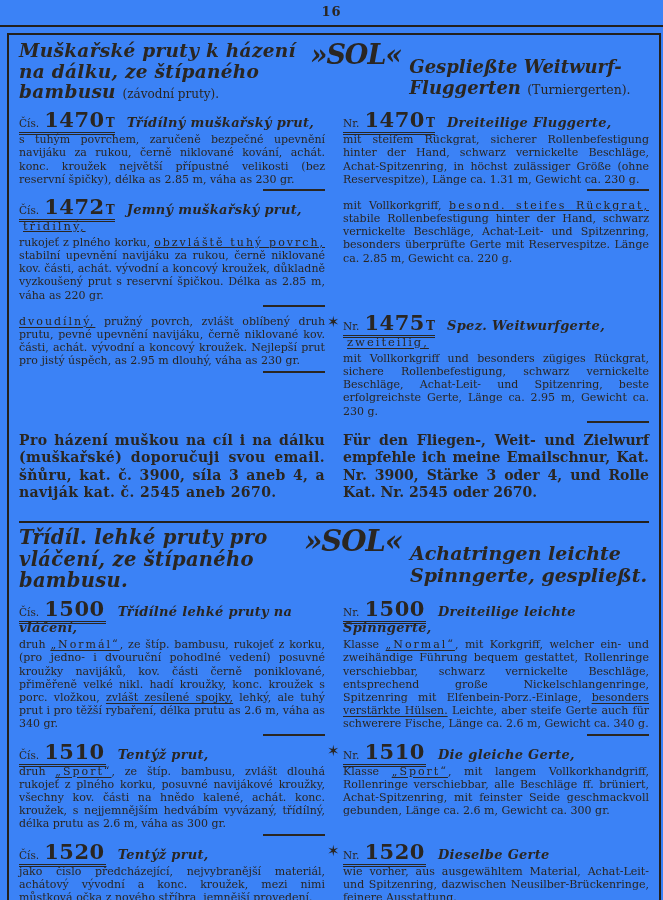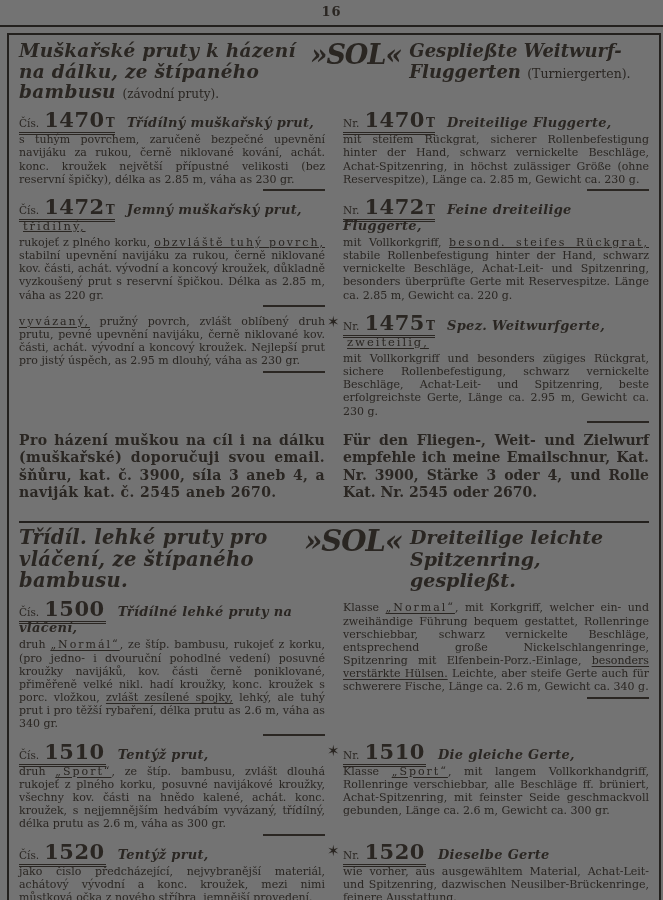--- a/index.html
+++ b/index.html
@@ -1,38 +1,38 @@
 <!DOCTYPE html>
 <html><head>
 <meta charset="utf-8">
 <style>
   html,body{margin:0;padding:0;}
   body{background:#e8e6e0;}
   .page{
     position:relative; width:663px; height:900px; overflow:hidden;
-    background:#737373;
+    background:#3b82f6;
     color:#2a2622;
     font-family:"DejaVu Serif", serif;
     box-sizing:border-box;
   }
   .pagenum{ text-align:center; font-size:13px; font-weight:700; padding-top:4px; letter-spacing:1px;}
   .toprule{ height:2px; background:#23201d; margin:6px 0 6px 0;}
   .box{
     margin:0 2px 4px 7px;
     border:2px solid #23201d;
     padding:4px 10px 2px 10px;
     box-sizing:border-box;
   }
   .section1{ border-bottom:2px solid #23201d; padding-bottom:19px; margin-bottom:4px;}
   .hdr{ display:flex; align-items:flex-start; margin:2px 0 6px 0;}
   .hdr-left{ width:45%; font-weight:700; font-style:italic; font-size:18.5px; line-height:1.12; letter-spacing:0.3px;}
   .hdr-left .small-note{ font-style:normal; font-weight:400; font-size:12px; letter-spacing:0;}
   .hdr-right{ flex:1; display:flex; align-items:flex-start; padding-left:8px;}
   .brand{ font-size:27px; font-weight:700; font-style:italic; letter-spacing:-1px; margin-right:8px; line-height:1; white-space:nowrap;}
-  .hdr-title{ font-weight:700; font-style:italic; font-size:18px; line-height:1.15;}
+  .hdr-title{ font-weight:700; font-style:italic; font-size:18px; line-height:1.15;margin-top:16px;}
   .hdr-title .small-note{ font-style:normal; font-weight:400; font-size:12.5px;}
   .rows{ display:grid; grid-template-columns:1fr 1fr; column-gap:18px;}
   .entry{ margin-bottom:5px; position:relative;}
   .ehead{ position:relative; margin-bottom:2px; line-height:1;}
   .star{ position:absolute; left:-16px; top:3px; font-size:15px;}
   .numgrp{ border-bottom:3px double #2a2622; padding-bottom:1px; white-space:nowrap;}
   .lbl{ font-size:10.5px;}
   .num{ font-size:21px; font-weight:700; letter-spacing:0.5px;}
   .sfx{ font-size:12px; font-weight:700; margin-left:1px;}
   .etitle{ font-size:13px; font-weight:700; font-style:italic; margin-left:7px; letter-spacing:0.3px;}
@@ -84,47 +84,41 @@
           <p class="ebody"><span>s tuhým povrchem, zaručeně bezpečné upevnění navijáku za rukou, černě niklované kování, achát. konc. kroužek největší přípustné velikosti (bez reservní špičky), délka as 2.85 m, váha as 230 gr.</span></p>
           <div class="endrule"></div>
         </div>
         <div class="entry">
           <div class="ehead">
             <span class="star"></span>
             <span class="numgrp"><span class="lbl">Nr.</span> <span class="num">1470</span><span class="sfx">T</span></span>
             <span class="etitle">Dreiteilige Fluggerte,</span>
             <span class="etitle2"></span>
           </div>
-          <p class="ebody"><span>mit steifem Rückgrat, sicherer Rollenbefestigung hinter der Hand, schwarz vernickelte Beschläge, Achat-Spitzenring, in höchst zulässiger Größe (ohne Reservespitze), Länge ca. 2.85 m, Gewicht ca. 230 g.</span></p>
+          <p class="ebody"><span>mit steifem Rückgrat, sicherer Rollenbefestigung hinter der Hand, schwarz vernickelte Beschläge, Achat-Spitzenring, in höchst zulässiger Größe (ohne Reservespitze), Länge ca. 1.31 m, Gewicht ca. 230 g.</span></p>
           <div class="endrule"></div>
         </div>
 
         <div class="entry">
           <div class="ehead">
             <span class="star"></span>
             <span class="numgrp"><span class="lbl">Čís.</span> <span class="num">1472</span><span class="sfx">T</span></span>
             <span class="etitle">Jemný muškařský prut,</span>
             <span class="etitle2"><span class="sp">třídílný,</span></span>
           </div>
           <p class="ebody"><span>rukojeť z plného korku, </span><span class="sp">obzvláště tuhý povrch,</span><span> stabilní upevnění navijáku za rukou, černě niklované kov. části, achát. vývodní a koncový kroužek, důkladně vyzkoušený prut s reservní špičkou. Délka as 2.85 m, váha as 220 gr.</span></p>
           <div class="endrule"></div>
         </div>
         <div class="entry">
-          <div class="ehead">
-            <span class="star"></span>
-            <span class="numgrp"><span class="lbl">Nr.</span> <span class="num">1472</span><span class="sfx">T</span></span>
-            <span class="etitle">Feine dreiteilige Fluggerte,</span>
-            <span class="etitle2"></span>
-          </div>
           <p class="ebody"><span>mit Vollkorkgriff, </span><span class="sp">besond. steifes Rückgrat,</span><span> stabile Rollenbefestigung hinter der Hand, schwarz vernickelte Beschläge, Achat-Leit- und Spitzenring, besonders überprüfte Gerte mit Reservespitze. Länge ca. 2.85 m, Gewicht ca. 220 g.</span></p>
 
         </div>
 
         <div class="entry">
-          <p class="ebody"><span class="u sp">vyvázaný,</span><span> pružný povrch, zvlášt oblíbený druh prutu, pevné upevnění navijáku, černě niklované kov. části, achát. vývodní a koncový kroužek. Nejlepší prut pro jistý úspěch, as 2.95 m dlouhý, váha as 230 gr.</span></p>
+          <p class="ebody"><span class="u sp">dvoudílný,</span><span> pružný povrch, zvlášt oblíbený druh prutu, pevné upevnění navijáku, černě niklované kov. části, achát. vývodní a koncový kroužek. Nejlepší prut pro jistý úspěch, as 2.95 m dlouhý, váha as 230 gr.</span></p>
           <div class="endrule"></div>
         </div>
         <div class="entry">
           <div class="ehead">
             <span class="star">✶</span>
             <span class="numgrp"><span class="lbl">Nr.</span> <span class="num">1475</span><span class="sfx">T</span></span>
             <span class="etitle">Spez. Weitwurfgerte,</span>
             <span class="etitle2"><span class="u sp">zweiteilig,</span></span>
           </div>
           <p class="ebody"><span>mit Vollkorkgriff und besonders zügiges Rückgrat, sichere Rollenbefestigung, schwarz vernickelte Beschläge, Achat-Leit- und Spitzenring, beste erfolgreichste Gerte, Länge ca. 2.95 m, Gewicht ca. 230 g.</span></p>
@@ -140,39 +134,45 @@
 
     <div class="section2">
       <div class="hdr">
         <div class="hdr-left">
           <span>Třídíl. lehké pruty pro vláčení, ze štípaného bambusu.</span>
           <span class="small-note"></span>
         </div>
         <div class="hdr-right">
           <span class="brand">»SOL«</span>
           <span class="hdr-title">
-            <span>Dreiteilige leichte Spitzenring, gespließt.</span>
+            <span>Achatringen leichte Spinngerte, gespließt.</span>
             <span class="small-note"></span>
           </span>
         </div>
       </div>
 
       <div class="rows">
 
         <div class="entry">
           <div class="ehead">
             <span class="star"></span>
             <span class="numgrp"><span class="lbl">Čís.</span> <span class="num">1500</span><span class="sfx"></span></span>
             <span class="etitle">Třídílné lehké pruty na vláčení,</span>
             <span class="etitle2"></span>
           </div>
           <p class="ebody"><span>druh </span><span class="u sp">„Normál“</span><span>, ze štíp. bambusu, rukojeť z korku, (pro jedno- i dvouruční pohodlné vedení) posuvné kroužky navijáků, kov. části černě poniklované, přiměřeně velké nikl. hadí kroužky, konc. kroužek s porc. vložkou, </span><span class="u">zvlášt zesílené spojky,</span><span> lehký, ale tuhý prut i pro těžší rybaření, délka prutu as 2.6 m, váha as 340 gr.</span></p>
           <div class="endrule"></div>
         </div>
         <div class="entry">
+          <div class="ehead">
+            <span class="star"></span>
+            <span class="numgrp"><span class="lbl">Nr.</span> <span class="num">1500</span><span class="sfx"></span></span>
+            <span class="etitle">Dreiteilige leichte Spinngerte,</span>
+            <span class="etitle2"></span>
+          </div>
           <p class="ebody"><span>Klasse </span><span class="u sp">„Normal“</span><span>, mit Korkgriff, welcher ein- und zweihändige Führung bequem gestattet, Rollenringe verschiebbar, schwarz vernickelte Beschläge, entsprechend große Nickelschlangenringe, Spitzenring mit Elfenbein-Porz.-Einlage, </span><span class="u">besonders verstärkte Hülsen.</span><span> Leichte, aber steife Gerte auch für schwerere Fische, Länge ca. 2.6 m, Gewicht ca. 340 g.</span></p>
           <div class="endrule"></div>
         </div>
 
         <div class="entry">
           <div class="ehead">
             <span class="star"></span>
             <span class="numgrp"><span class="lbl">Čís.</span> <span class="num">1510</span><span class="sfx"></span></span>
             <span class="etitle">Tentýž prut,</span>
             <span class="etitle2"></span>

